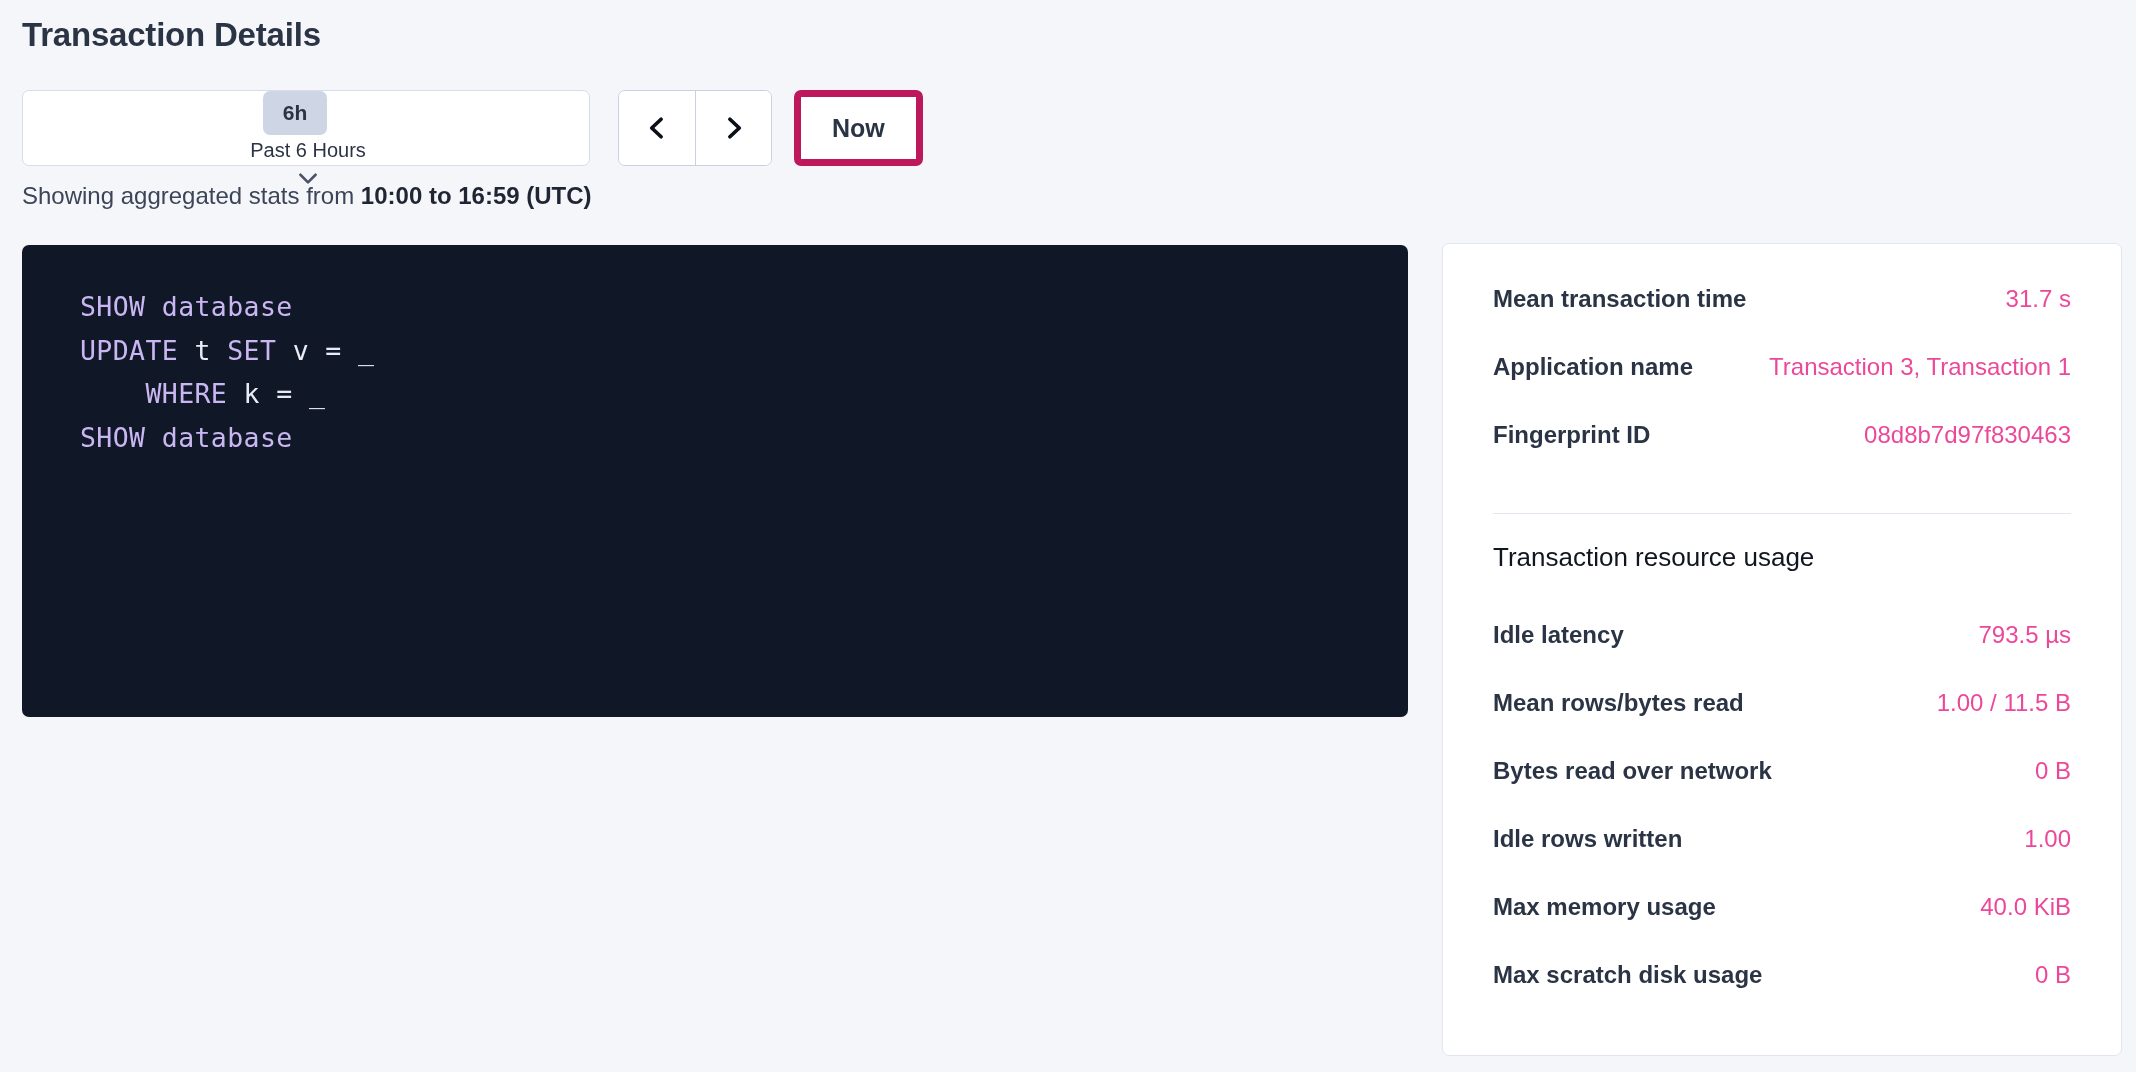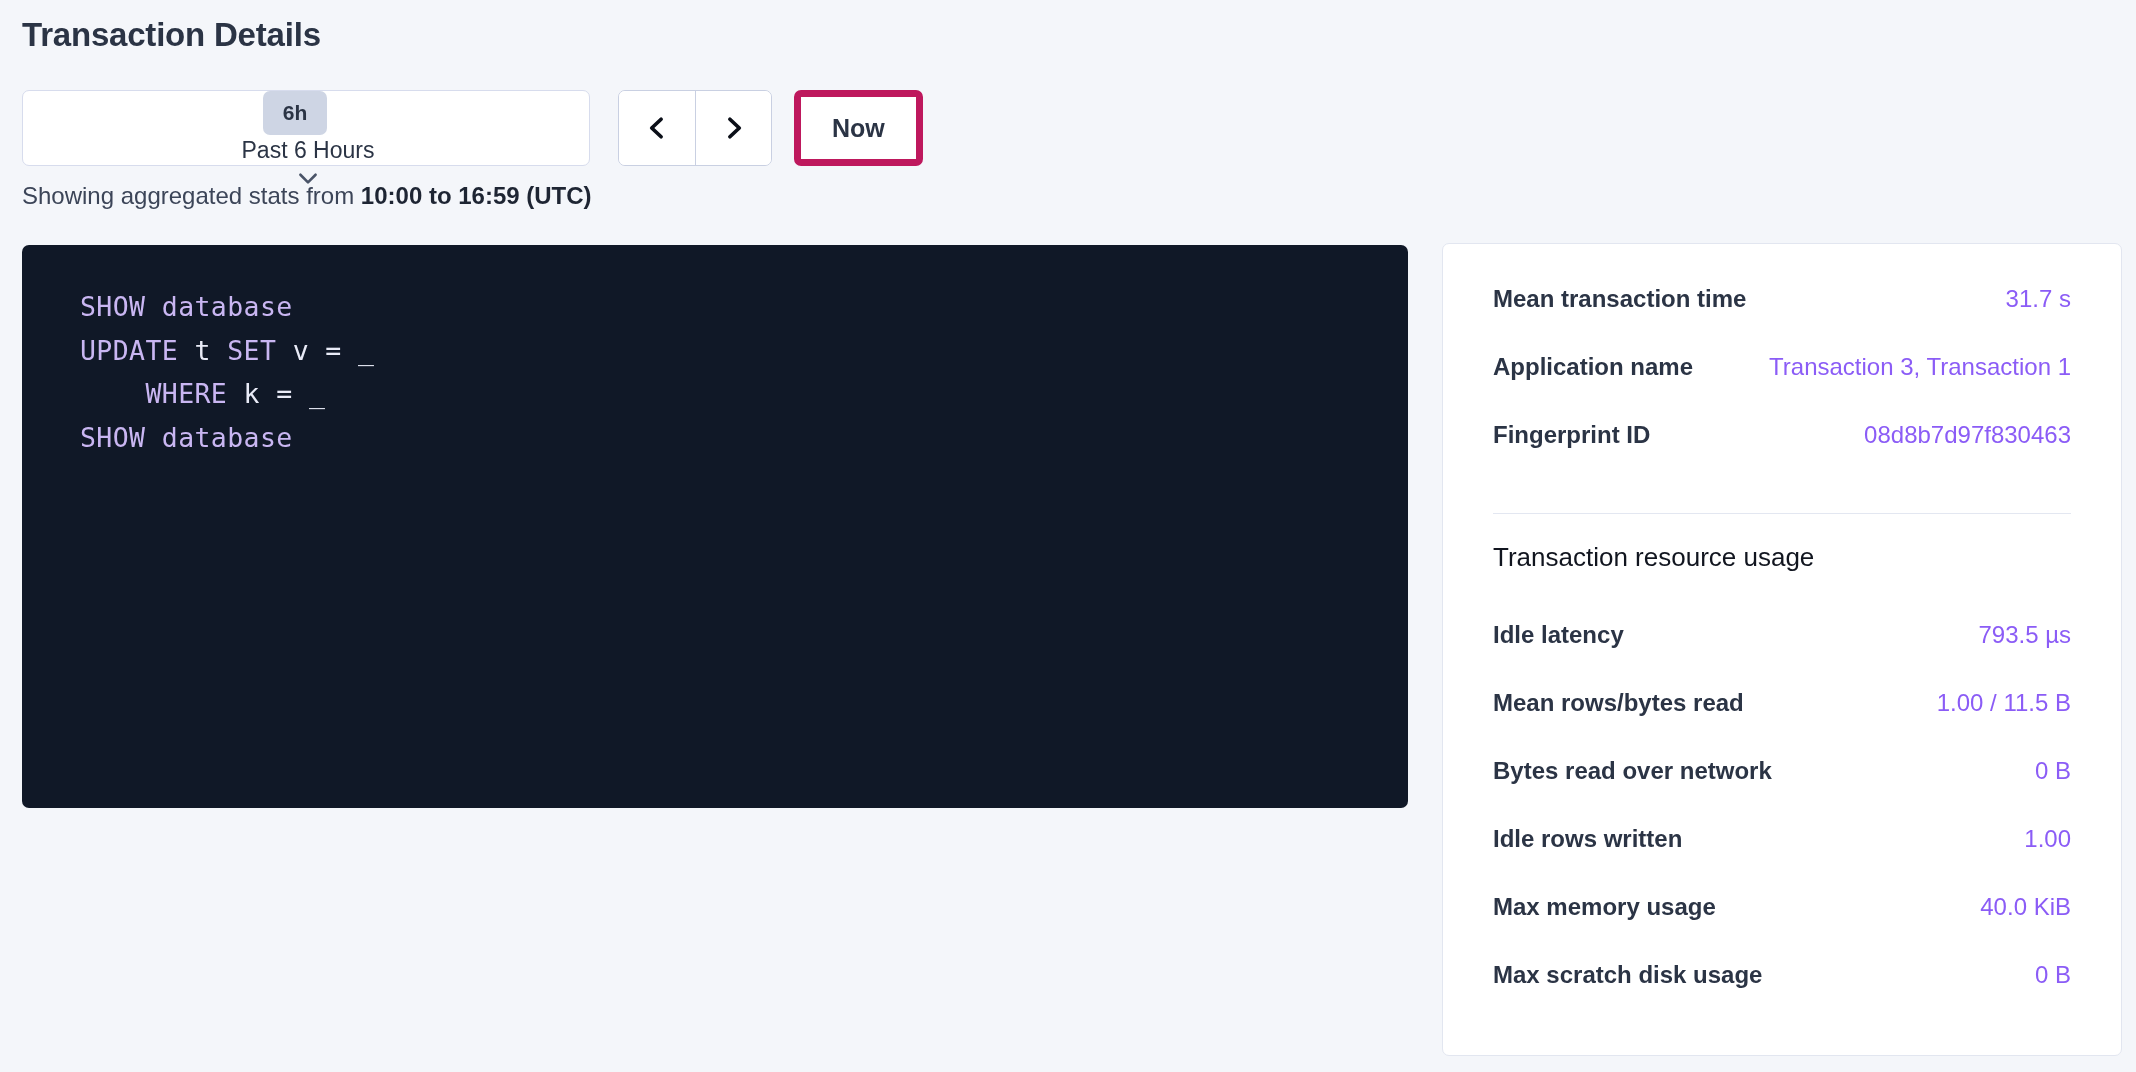--- a/index.html
+++ b/index.html
@@ -63,21 +63,21 @@
     font-weight: bold;
     border-radius: 7px;
     padding: 10px 20px;
     line-height: 24px;
     margin-right: 26px;
     white-space: nowrap;
   }
 
   .time-select-label {
     flex: 1;
-    font-size: 23px;
+    font-size: 20px;
     color: #2b3445;
     line-height: 30px;
     white-space: nowrap;
   }
 
   .chevron-down {
     width: 26px;
     height: 26px;
     flex: 0 0 auto;
     display: block;
@@ -132,21 +132,21 @@
     white-space: nowrap;
   }
   .caption b { font-weight: bold; color: #1e2533; margin-top: 33px; }
 
   
   .code-panel {
     position: absolute;
     left: 22px;
     top: 245px;
     width: 1386px;
-    height: 563px;
+    height: 472px;
     background: #101827;
     border-radius: 7px;
     padding: 40px 0 0 58px;
     overflow: hidden;
   }
   .code-panel pre {
     font-family: "DejaVu Sans Mono", "Liberation Mono", monospace;
     font-size: 26.5px;
     line-height: 43.5px;
     color: #e7e9f5;
@@ -180,21 +180,21 @@
   .stat-label {
     font-size: 24px;
     font-weight: bold;
     color: #2b3445;
     white-space: nowrap;
     line-height: 30px;
   }
   .stat-value {
     font-size: 24px;
     font-weight: normal;
-    color: #8b5cf6;
+    color: #ec4899;
     white-space: nowrap;
     text-align: right;
     line-height: 30px;
   }
 
   .divider {
     height: 1px;
     background: #e3e7f1;
     margin: 25px 0 26px 0;
   }

